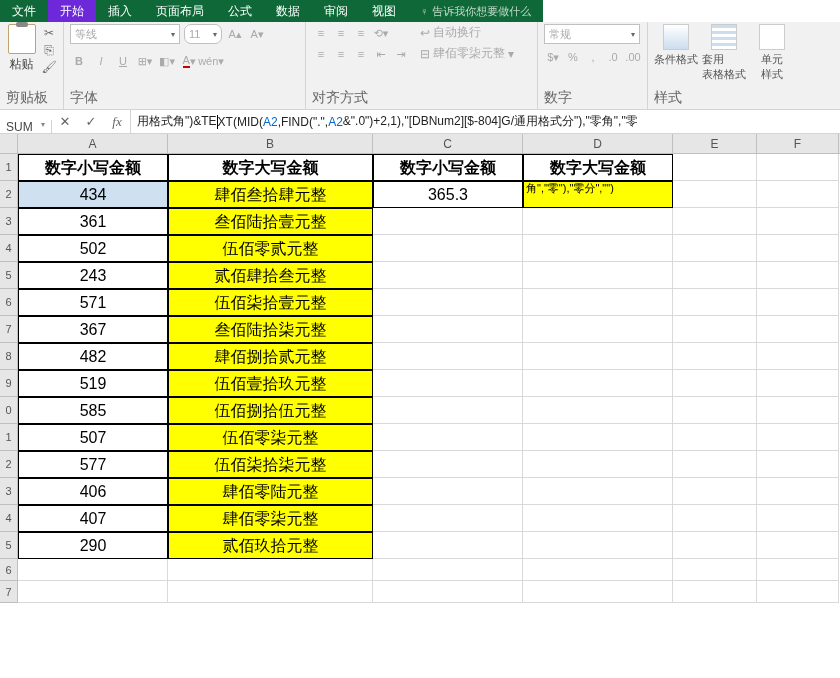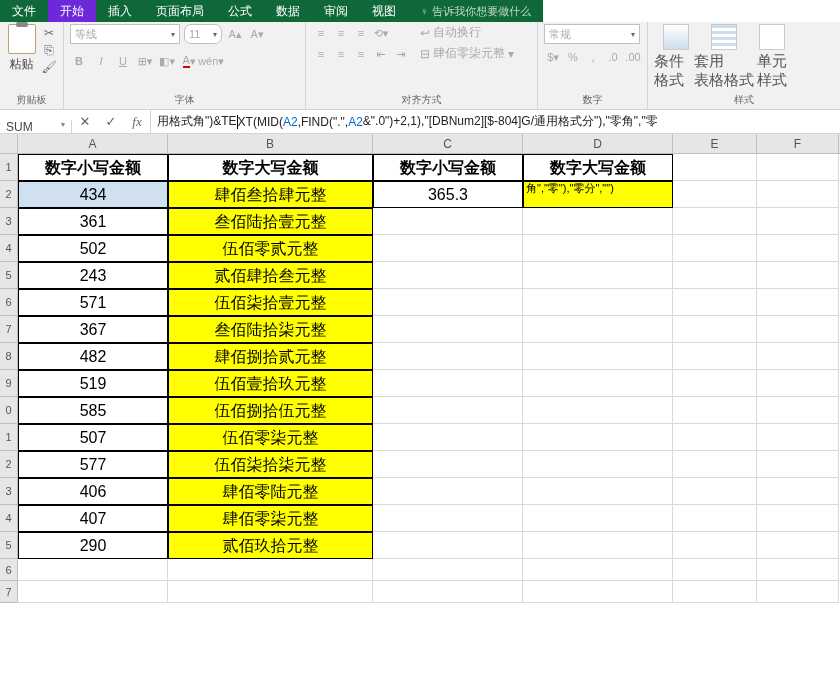--- a/index.html
+++ b/index.html
@@ -10,47 +10,47 @@
 .tab { padding: 3px 12px; color: #fff; font-size: 12px; background: #0e6838; display: flex; align-items: center; }
 .tab.file { background: #0e6838; }
 .tab.active { background: #6d28d9; }
 .tab.normal { background: #0e6838; }
 .tab.tell { background: #0e6838; color: #c0d8c8; font-size: 11px; }
 .tab.tell .bulb { margin-right: 4px; }
 
 
 .ribbon { background: #f1f1f1; height: 88px; border-bottom: 1px solid #d4d4d4; display: flex; }
 .ribbon-group { border-right: 1px solid #d4d4d4; padding: 2px 6px 0 6px; display: flex; flex-direction: column; justify-content: space-between; }
-.ribbon-group-label { text-align: center; color: #666; font-size: 10px; padding: 2px 0; }
+.ribbon-group-label { text-align: left; color: #666; font-size: 14px; padding: 2px 0; }
 .ribbon-content { display: flex; flex: 1; align-items: flex-start; gap: 4px; }
 
 .paste-big { display: flex; flex-direction: column; align-items: center; width: 36px; color: #444; }
 .paste-big .icon { width: 28px; height: 30px; background: linear-gradient(#fff,#fff); border: 1px solid #bfa36f; border-radius: 2px; position: relative; margin-bottom: 2px; }
 .paste-big .icon::before { content: ""; position: absolute; top: -3px; left: 7px; width: 12px; height: 5px; background: #888; border-radius: 2px; }
 .clip-side { display: flex; flex-direction: column; gap: 3px; padding-top: 2px; }
 .small-ico { width: 16px; height: 14px; color: #666; display: flex; align-items: center; justify-content: center; }
 
 .font-row { display: flex; gap: 4px; align-items: center; margin-bottom: 4px; }
 .combo { border: 1px solid #c0c0c0; background: #fff; height: 20px; display: flex; align-items: center; padding: 0 4px; color: #888; font-size: 11px; }
 .combo.wide { width: 110px; }
 .combo.narrow { width: 38px; border-radius: 7px; }
 .combo .arrow { margin-left: auto; font-size: 8px; color: #666; }
 .btn-sm { width: 18px; height: 18px; color: #888; display: flex; align-items: center; justify-content: center; font-size: 11px; }
 
 .align-grid { display: flex; flex-direction: column; gap: 3px; }
 .align-row { display: flex; gap: 2px; }
 
 .dim { color: #aaa; }
 
-.big-btn { display: flex; flex-direction: column; align-items: center; width: 44px; color: #555; font-size: 15px; }
+.big-btn { display: flex; flex-direction: column; align-items: center; width: 44px; color: #555; font-size: 11px; }
 .big-btn .icon-box { width: 26px; height: 26px; border: 1px solid #ccc; margin-bottom: 2px; background: #fff; }
 
 
 .formula-row { display: flex; align-items: center; height: 24px; border-bottom: 1px solid #d4d4d4; background: #fff; }
-.namebox { width: 72px; border-right: 1px solid #d4d4d4; padding: 0 6px; display: flex; font-size: 12px; color: #444; margin-top: 10px; }
+.namebox { width: 52px; border-right: 1px solid #d4d4d4; padding: 0 6px; display: flex; font-size: 12px; color: #444; margin-top: 10px; }
 .namebox .arrow { margin-left: auto; font-size: 8px; color: #888; }
 .fb-btns { display: flex; border-right: 1px solid #d4d4d4; }
 .fb-btn { width: 26px; text-align: center; color: #666; font-size: 13px; line-height: 24px; }
 .fb-btn.fx { font-style: italic; font-family: "Times New Roman", serif; }
 .formula-text { flex: 1; padding: 0 6px; font-size: 12px; color: #222; white-space: nowrap; overflow: hidden; display: flex; align-items: center; }
 .formula-text .seg-blue { color: #0066cc; }
 .cursor-caret { display: inline-block; width: 1px; height: 14px; background: #000; vertical-align: middle; }
 
 
 .grid-wrap { position: relative; }

